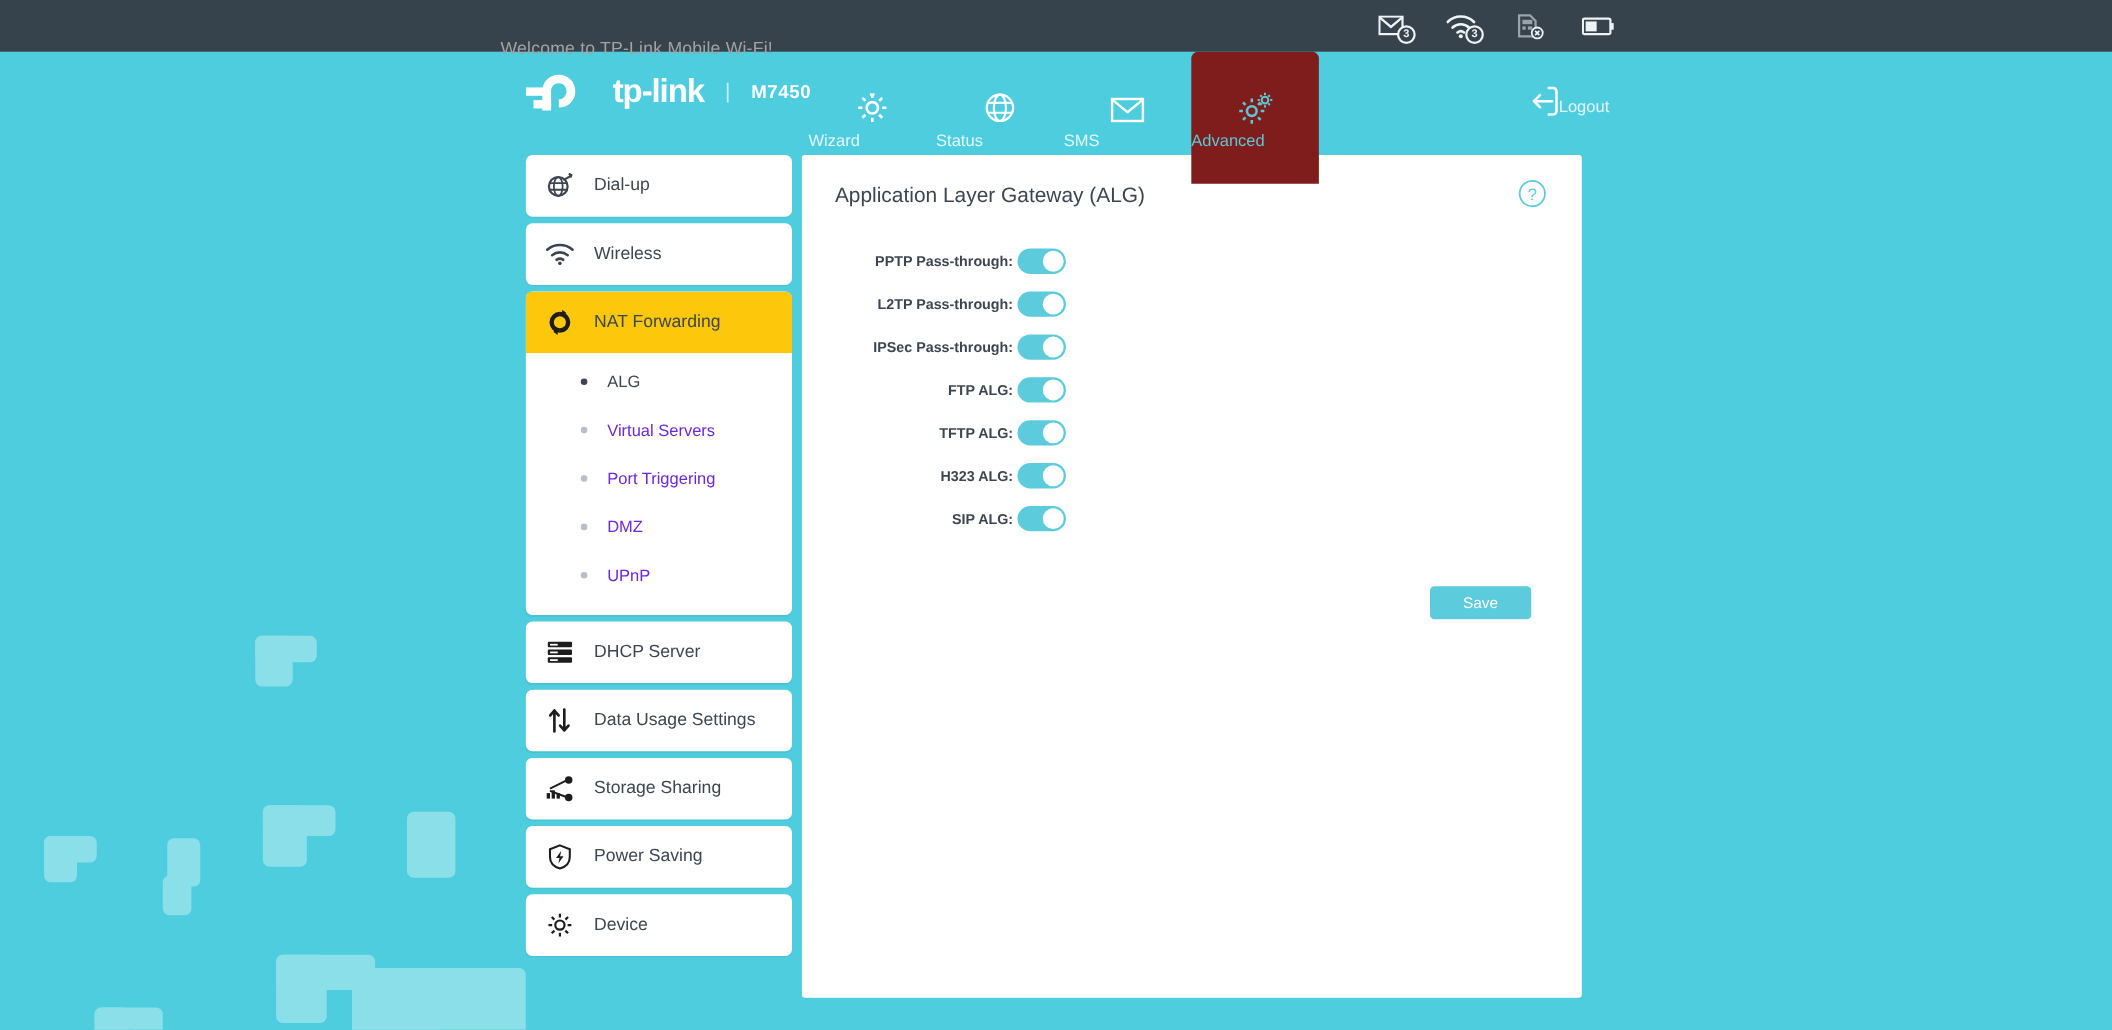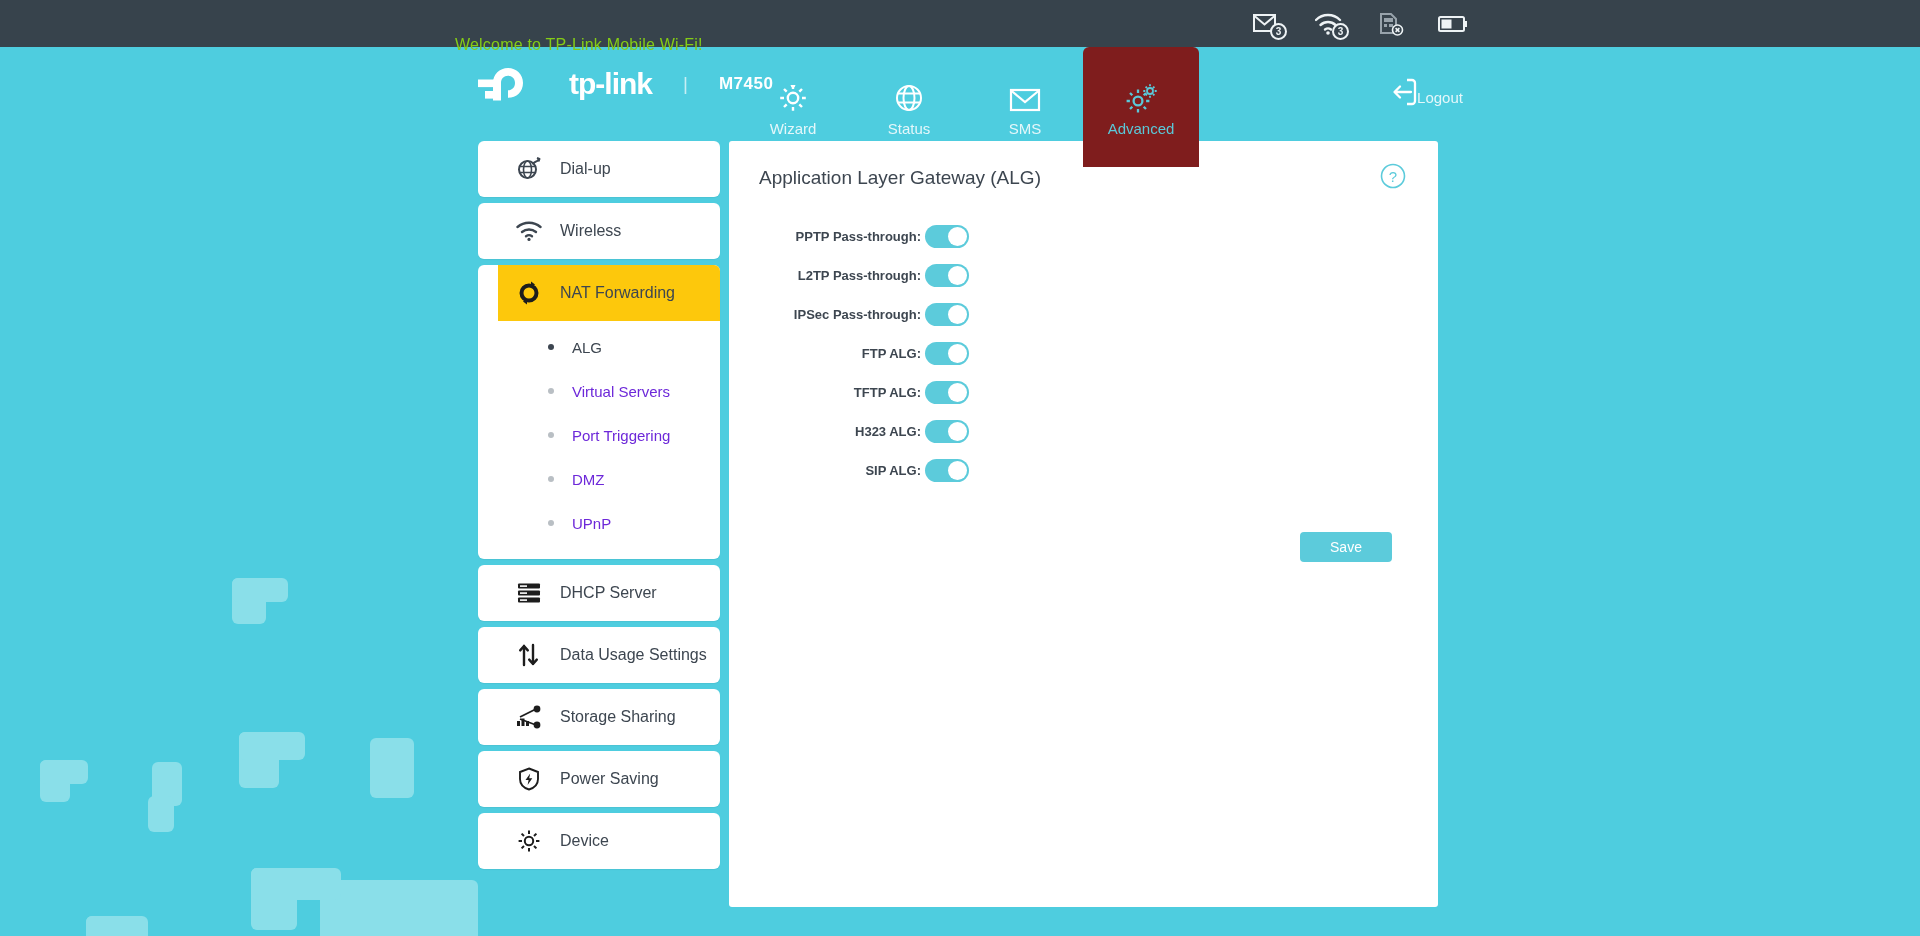--- a/index.html
+++ b/index.html
@@ -18,21 +18,21 @@
   .blk { position: absolute; background: #8adfe9; }
   .blk.r { border-radius: 6px; }
 
   
   #topbar {
     position: absolute; top: 0; left: 0; width: 1920px; height: 47px;
     background: #37434c; z-index: 5;
     display: flex; align-items: center;
   }
   #welcome-text {
-    color: #84cc16; font-size: 16px; margin-left: 455px;
+    color: #a3a3a3; font-size: 16px; margin-left: 455px;
     letter-spacing: .2px;
     margin-top: 42px;
   }
   #status-icons {
     position: absolute; right: 450px; top: 0; height: 47px;
     display: flex; align-items: center; gap: 28px;
   }
   .sicon { position: relative; width: 34px; height: 28px; display: flex; align-items: center; justify-content: center; }
   .badge {
     position: absolute; right: -3px; bottom: -2px;
@@ -42,34 +42,34 @@
     text-align: center; font-weight: bold;
   }
 
   
   #header {
     position: absolute; top: 47px; left: 0; width: 1920px; height: 94px;
     z-index: 4;
   }
   #brand {
     position: absolute; left: 478px; top: 20px;
-    display: flex; align-items: center; gap: 29px;
+    display: flex; align-items: center; gap: 17px;
   }
   #tp-logo-mark { width: 62px; height: 34px; }
   #tp-logo-text {
     color: #ffffff; font-size: 30px; font-weight: bold;
     letter-spacing: -1px; line-height: 30px;
   }
   #brand-sep { color: #c6eef4; font-size: 19px; font-weight: 300; margin: 0 2px; }
   #model-name { color: #ffffff; font-size: 17px; font-weight: bold; letter-spacing: .5px; }
 
   #nav-tabs { position: absolute; left: 735px; top: 0; display: flex; height: 94px; }
   .nav-tab {
     width: 116px; height: 120px;
-    display: flex; flex-direction: column; align-items: center; justify-content: center;
+    display: flex; flex-direction: column; justify-content: center;
     cursor: pointer; position: relative;
   }
   .nav-tab .ti { height: 36px; display: flex; align-items: flex-end; justify-content: center; }
   .nav-tab .tl { color: #e4f7fa; font-size: 15px; margin-top: 7px; }
   .nav-tab.active {
     background: #7f1d1d;
     border-top-left-radius: 6px; border-top-right-radius: 6px;
   }
   .nav-tab.active .tl { color: #5bc8d8; }
 
@@ -83,21 +83,20 @@
 
   
   #content { position: absolute; top: 141px; left: 0; width: 1920px; height: 795px; z-index: 3; }
 
   
   #sidebar { position: absolute; left: 478px; top: 0; width: 242px; }
   .menu-card {
     background: #ffffff; border-radius: 6px; margin-bottom: 6px;
     box-shadow: 0 1px 1px rgba(0,0,0,.05);
     overflow: hidden;
-    padding-left: 20px;
   }
   .menu-top {
     height: 56px; display: flex; align-items: center; cursor: pointer;
   }
   .menu-top .mi { width: 62px; display: flex; align-items: center; justify-content: center; }
   .menu-top .ml { font-size: 16px; color: #3d4650; }
   .menu-card.selected .menu-top { background: #fdc80c; }
   .menu-card.selected .menu-top .ml { color: #3d4650; }
   .submenu { padding: 4px 0 14px 0; }
   .sub-item {

